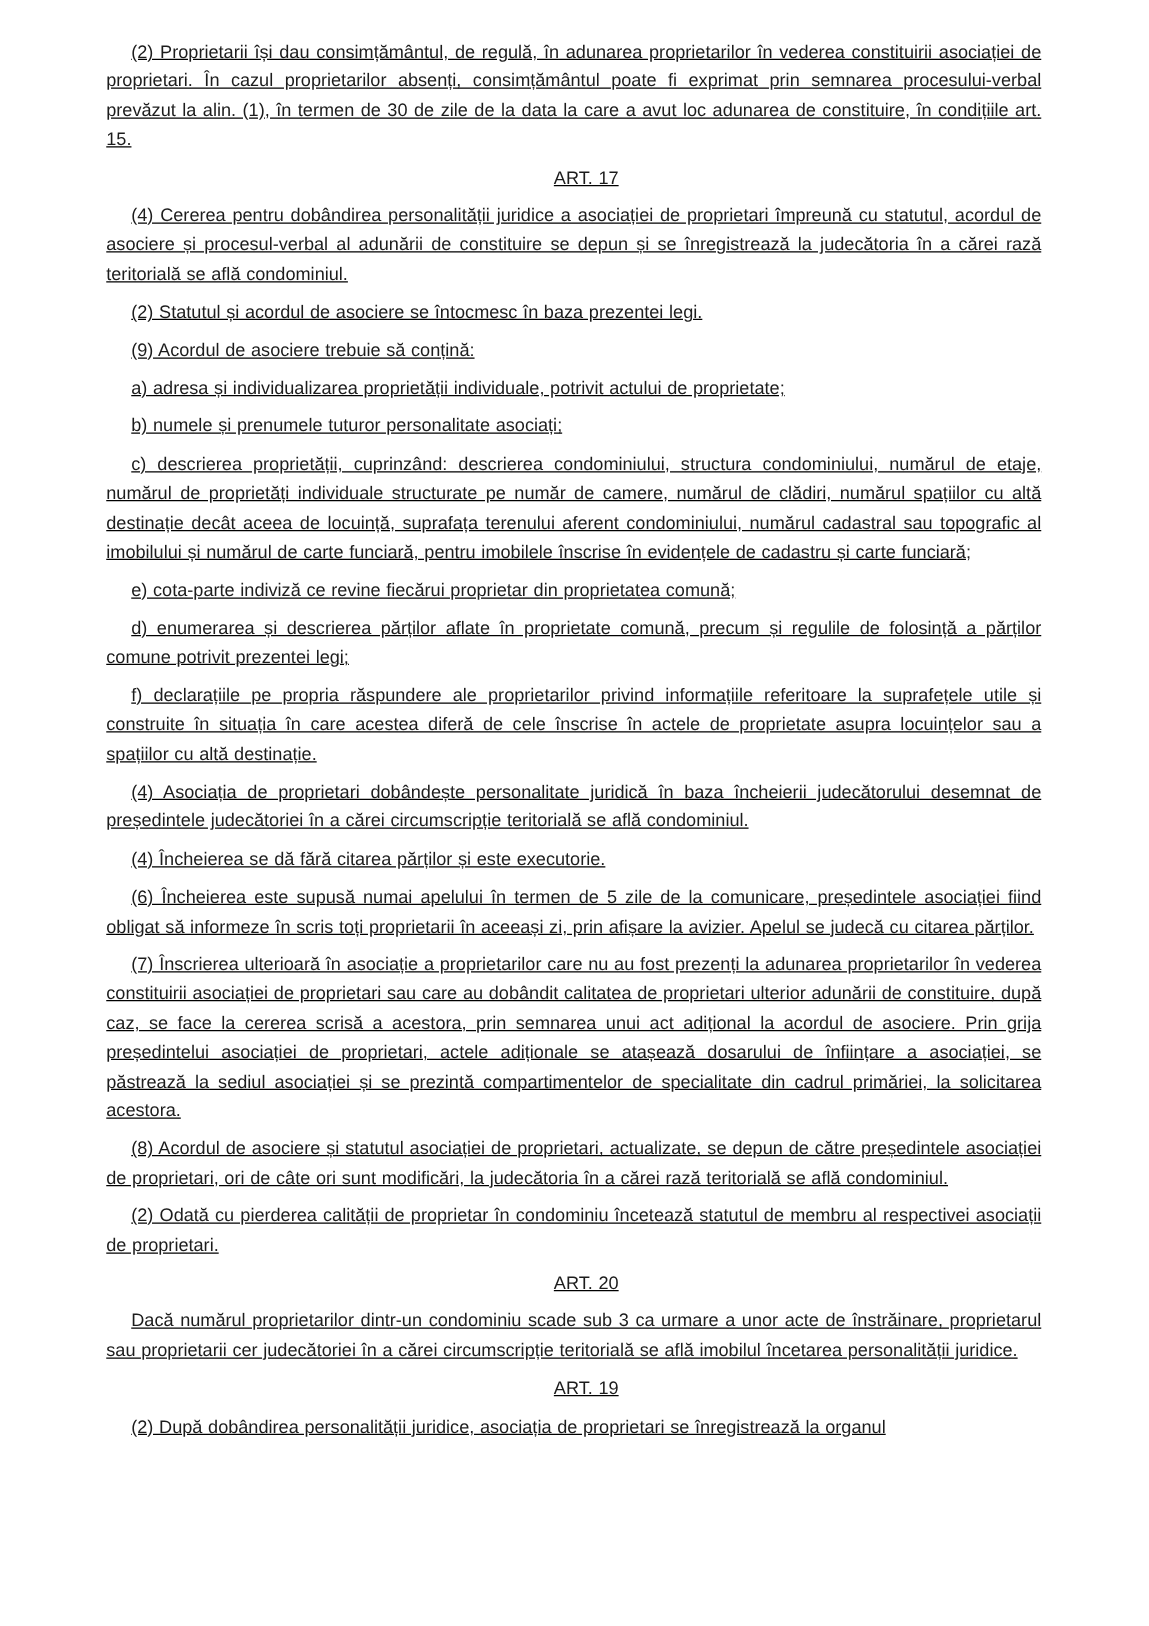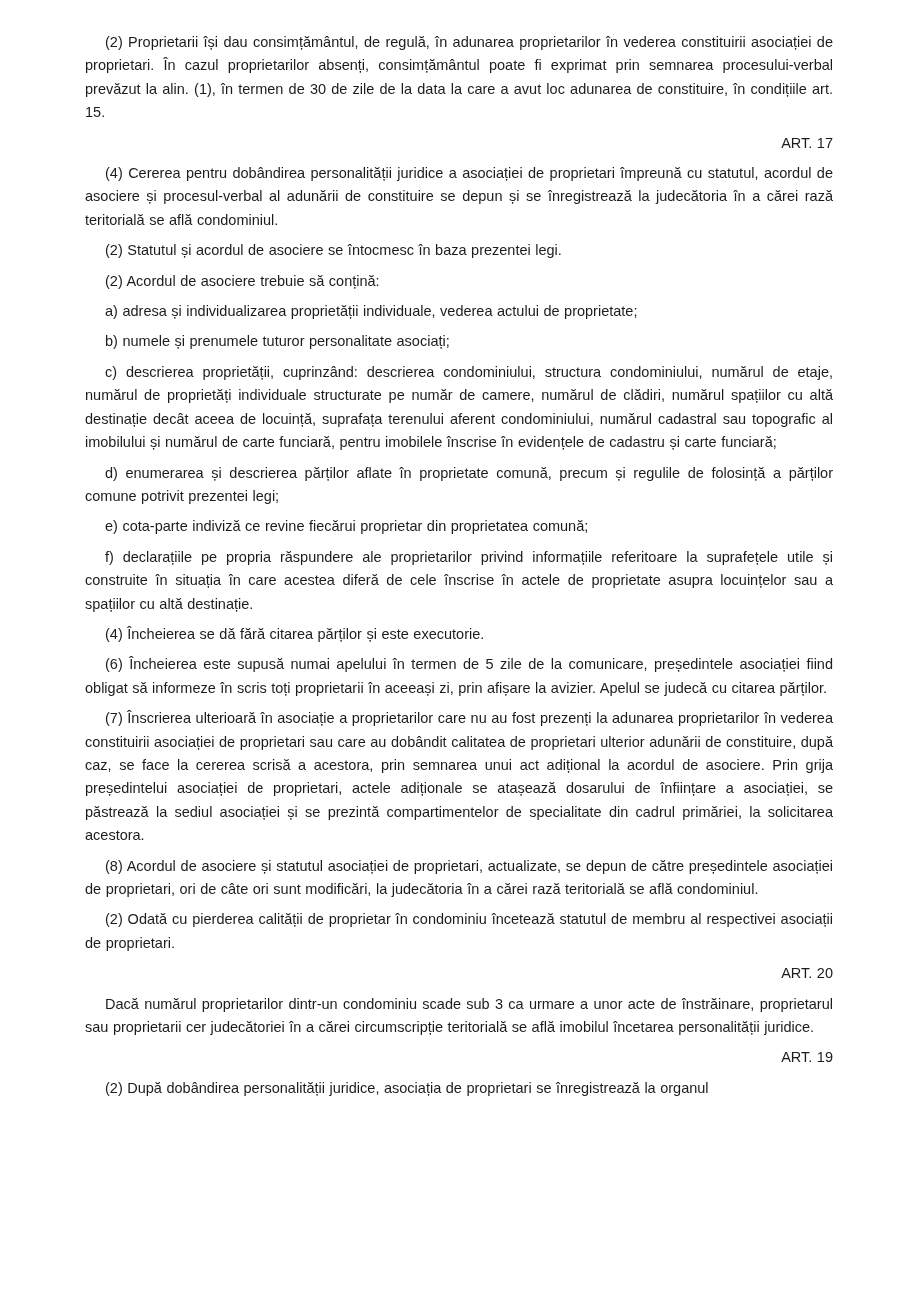--- a/index.html
+++ b/index.html
@@ -7,55 +7,57 @@
     padding: 0;
     background: #ffffff;
   }
   .page {
     position: relative;
     width: 919px;
     height: 1301px;
     background: #ffffff;
     overflow: hidden;
     box-sizing: border-box;
+    text-decoration: underline;
   }
   .content {
     box-sizing: border-box;
     padding: 31px 86px 0 85px;
     font-family: "Liberation Sans", "DejaVu Sans", sans-serif;
     font-size: 14.5px;
     line-height: 23.4px;
     color: #1c1c1c;
     text-align: justify;
   }
   .content p {
     margin: 0 0 7px 0;
     text-indent: 20px;
     word-spacing: 0.5px;
   }
   .content p.heading {
-    text-align: right;
+    text-align: center;
   }
 </style>
 </head>
 <body>
 
 <div class="page">
   <div class="content">
     <p>(2) Proprietarii își dau consimțământul, de regulă, în adunarea proprietarilor în vederea constituirii asociației de proprietari. În cazul proprietarilor absenți, consimțământul poate fi exprimat prin semnarea procesului-verbal prevăzut la alin. (1), în termen de 30 de zile de la data la care a avut loc adunarea de constituire, în condițiile art. 15.</p>
     <p class="heading">ART. 17</p>
     <p>(4) Cererea pentru dobândirea personalității juridice a asociației de proprietari împreună cu statutul, acordul de asociere și procesul-verbal al adunării de constituire se depun și se înregistrează la judecătoria în a cărei rază teritorială se află condominiul.</p>
     <p>(2) Statutul și acordul de asociere se întocmesc în baza prezentei legi.</p>
-    <p>(2) Acordul de asociere trebuie să conțină:</p>
-    <p>a) adresa și individualizarea proprietății individuale, vederea actului de proprietate;</p>
+    <p>(9) Acordul de asociere trebuie să conțină:</p>
+    <p>a) adresa și individualizarea proprietății individuale, potrivit actului de proprietate;</p>
     <p>b) numele și prenumele tuturor personalitate asociați;</p>
     <p>c) descrierea proprietății, cuprinzând: descrierea condominiului, structura condominiului, numărul de etaje, numărul de proprietăți individuale structurate pe număr de camere, numărul de clădiri, numărul spațiilor cu altă destinație decât aceea de locuință, suprafața terenului aferent condominiului, numărul cadastral sau topografic al imobilului și numărul de carte funciară, pentru imobilele înscrise în evidențele de cadastru și carte funciară;</p>
+    <p>e) cota-parte indiviză ce revine fiecărui proprietar din proprietatea comună;</p>
     <p>d) enumerarea și descrierea părților aflate în proprietate comună, precum și regulile de folosință a părților comune potrivit prezentei legi;</p>
-    <p>e) cota-parte indiviză ce revine fiecărui proprietar din proprietatea comună;</p>
     <p>f) declarațiile pe propria răspundere ale proprietarilor privind informațiile referitoare la suprafețele utile și construite în situația în care acestea diferă de cele înscrise în actele de proprietate asupra locuințelor sau a spațiilor cu altă destinație.</p>
+    <p>(4) Asociația de proprietari dobândește personalitate juridică în baza încheierii judecătorului desemnat de președintele judecătoriei în a cărei circumscripție teritorială se află condominiul.</p>
     <p>(4) Încheierea se dă fără citarea părților și este executorie.</p>
     <p>(6) Încheierea este supusă numai apelului în termen de 5 zile de la comunicare, președintele asociației fiind obligat să informeze în scris toți proprietarii în aceeași zi, prin afișare la avizier. Apelul se judecă cu citarea părților.</p>
     <p>(7) Înscrierea ulterioară în asociație a proprietarilor care nu au fost prezenți la adunarea proprietarilor în vederea constituirii asociației de proprietari sau care au dobândit calitatea de proprietari ulterior adunării de constituire, după caz, se face la cererea scrisă a acestora, prin semnarea unui act adițional la acordul de asociere. Prin grija președintelui asociației de proprietari, actele adiționale se atașează dosarului de înființare a asociației, se păstrează la sediul asociației și se prezintă compartimentelor de specialitate din cadrul primăriei, la solicitarea acestora.</p>
     <p>(8) Acordul de asociere și statutul asociației de proprietari, actualizate, se depun de către președintele asociației de proprietari, ori de câte ori sunt modificări, la judecătoria în a cărei rază teritorială se află condominiul.</p>
     <p>(2) Odată cu pierderea calității de proprietar în condominiu încetează statutul de membru al respectivei asociații de proprietari.</p>
     <p class="heading">ART. 20</p>
     <p>Dacă numărul proprietarilor dintr-un condominiu scade sub 3 ca urmare a unor acte de înstrăinare, proprietarul sau proprietarii cer judecătoriei în a cărei circumscripție teritorială se află imobilul încetarea personalității juridice.</p>
     <p class="heading">ART. 19</p>
     <p>(2) După dobândirea personalității juridice, asociația de proprietari se înregistrează la organul</p>
   </div>

